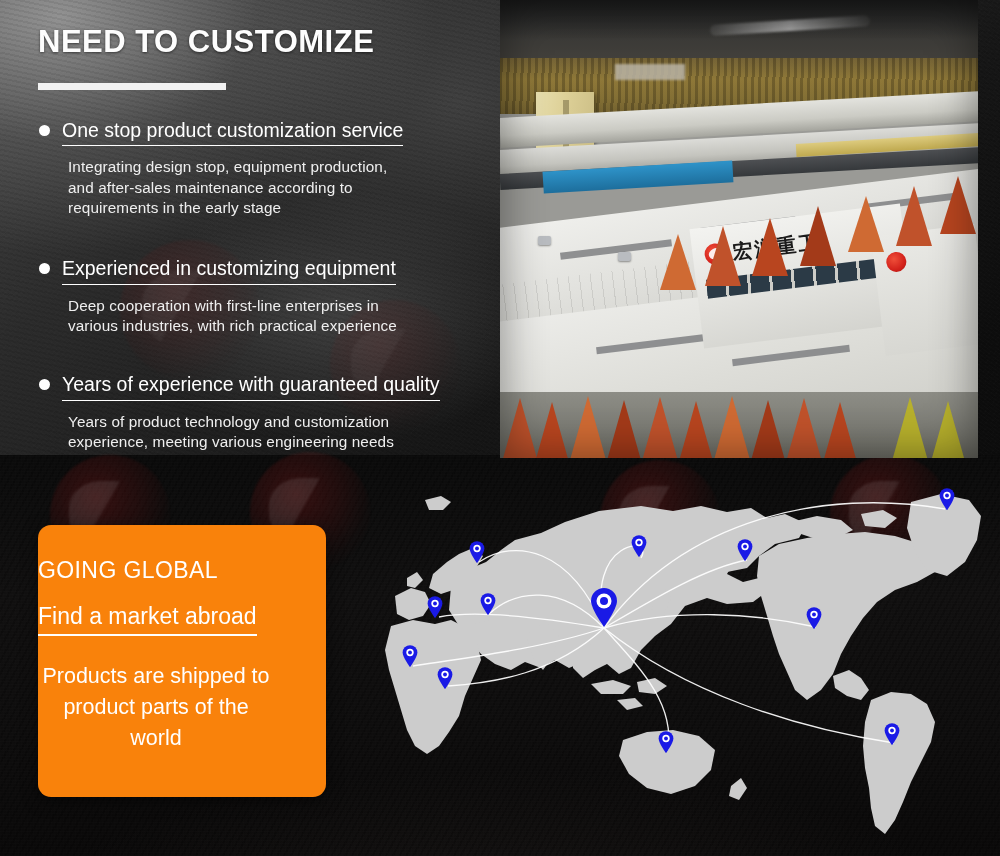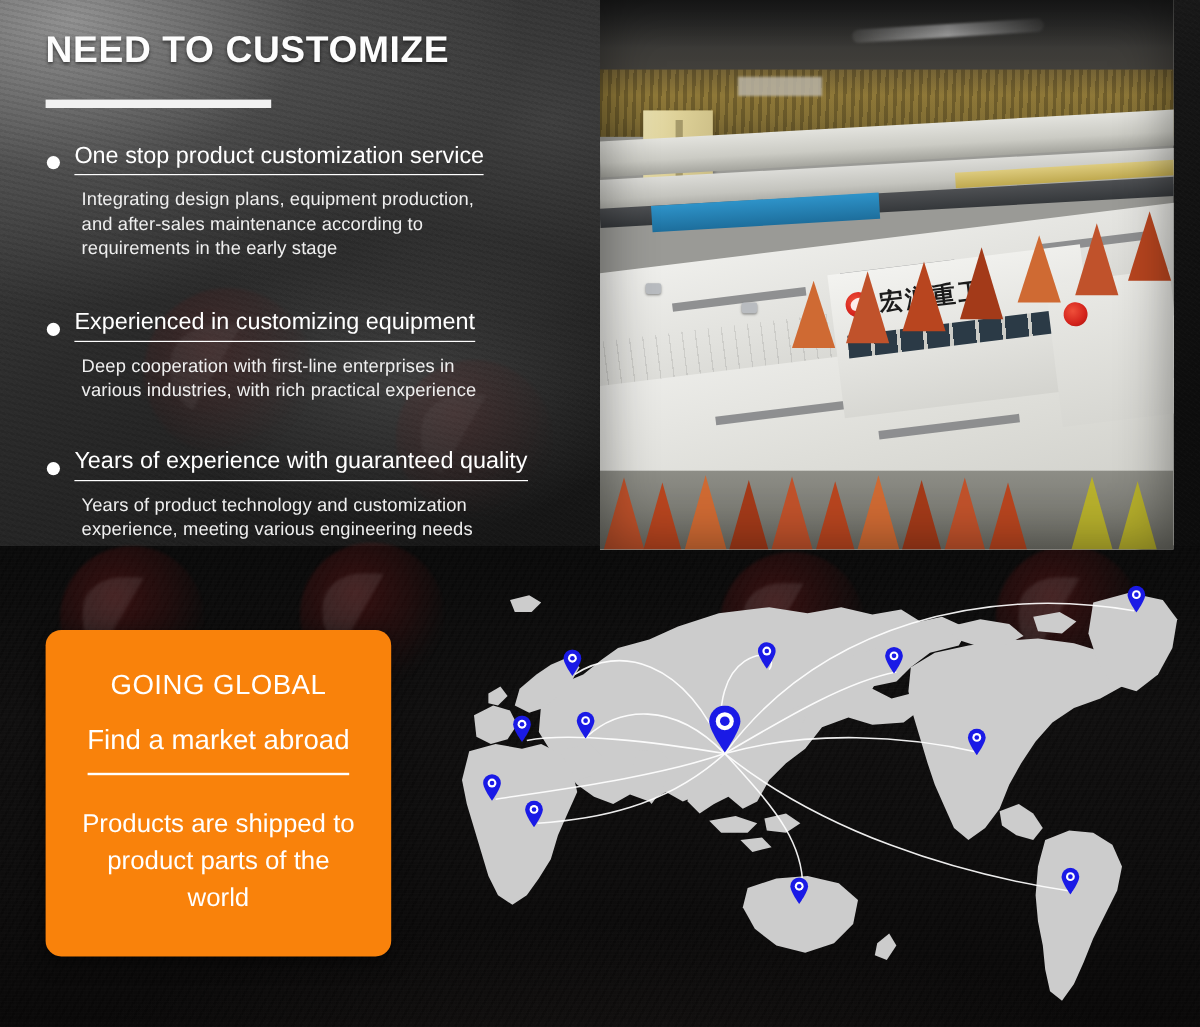--- a/index.html
+++ b/index.html
@@ -51,21 +51,21 @@
   
   .title{
     position:absolute; left:38px; top:26px;
     font-size:31px; font-weight:700; letter-spacing:.5px; color:#fdfdfd;
     line-height:1.05; text-shadow:0 1px 3px rgba(0,0,0,.55);
   }
   .title-rule{ position:absolute; left:38px; top:83px; width:188px; height:7px; background:#f2f2f2; }
 
   .bullets{ position:absolute; left:32px; top:118px; width:462px; }
   .bullet-block{ margin-bottom:24px; }
-  .bullet-head{ display:flex; align-items:center; gap:0; }
+  .bullet-head{ display:flex; align-items:flex-start; gap:0; }
   .dot{ width:11px; height:11px; border-radius:50%; background:#fff; flex:0 0 auto; margin:7px 12px 0 7px; }
   .bullet-title{
     font-size:19.5px; color:#ffffff; font-weight:400; line-height:1.25;
     border-bottom:1.6px solid #ffffff; padding-bottom:3px; display:inline-block;
   }
   .bullet-body{
     margin:11px 0 0 36px; font-size:15.3px; line-height:1.33; color:#efefef; font-weight:400;
     letter-spacing:.1px; white-space:pre-line;
   }
   .blk2{ margin-top:36px; }
@@ -130,24 +130,24 @@
   .grove{ position:absolute; left:0; top:392px; width:100%; height:66px; overflow:hidden; }
   .grove-bg{ position:absolute; inset:0; background:linear-gradient(180deg,#8d8d86 0%,#6e6e66 100%); }
   .photo-shadow{ position:absolute; inset:0; box-shadow:inset 0 0 46px rgba(0,0,0,.45); pointer-events:none; }
   .photo-glass{ position:absolute; left:0; top:0; width:100%; height:40px;
         background:linear-gradient(180deg, rgba(20,20,20,.75), rgba(20,20,20,0)); pointer-events:none; }
 
   
   .card{
     position:absolute; left:38px; top:525px; width:288px; height:272px;
     background:#f9820b; border-radius:13px; box-shadow:0 4px 16px rgba(0,0,0,.5);
-    display:flex; flex-direction:column; align-items:center; padding-top:32px;
+    display:flex; flex-direction:column; align-items:flex-start; padding-top:32px;
   }
   .card-kicker{ font-size:23px; color:#fff; letter-spacing:.4px; }
-  .card-link{ margin-top:19px; font-size:23px; color:#fff; border-bottom:2px solid #fff; padding-bottom:14px; }
+  .card-link{ margin-top:19px; font-size:23px; color:#fff; border-bottom:2px solid #fff; padding-bottom:4px; }
   .card-body{ margin-top:25px; font-size:21.5px; color:#fff; line-height:1.45; text-align:center; width:236px; }
 
   
   .map{ position:absolute; left:355px; top:478px; width:645px; height:378px; }
   .map svg{ position:absolute; left:0; top:0; }
   .pin{ position:absolute; transform:translate(-50%,-100%); }
   .pin svg{ position:static; display:block; }
 </style>
 </head>
 <body>
@@ -168,21 +168,21 @@
   <h1 class="title">NEED TO CUSTOMIZE</h1>
   <div class="title-rule"></div>
 
   <div class="bullets">
 
     <div class="bullet-block">
       <div class="bullet-head">
         <span class="dot"></span>
         <span class="bullet-title">One stop product customization service</span>
       </div>
-      <div class="bullet-body">Integrating design plans, equipment production,
+      <div class="bullet-body">Integrating design stop, equipment production,
 and after-sales maintenance according to
 requirements in the early stage</div>
     </div>
 
     <div class="bullet-block blk3">
       <div class="bullet-head">
         <span class="dot"></span>
         <span class="bullet-title">Experienced in customizing equipment</span>
       </div>
       <div class="bullet-body">Deep cooperation with first-line enterprises in

